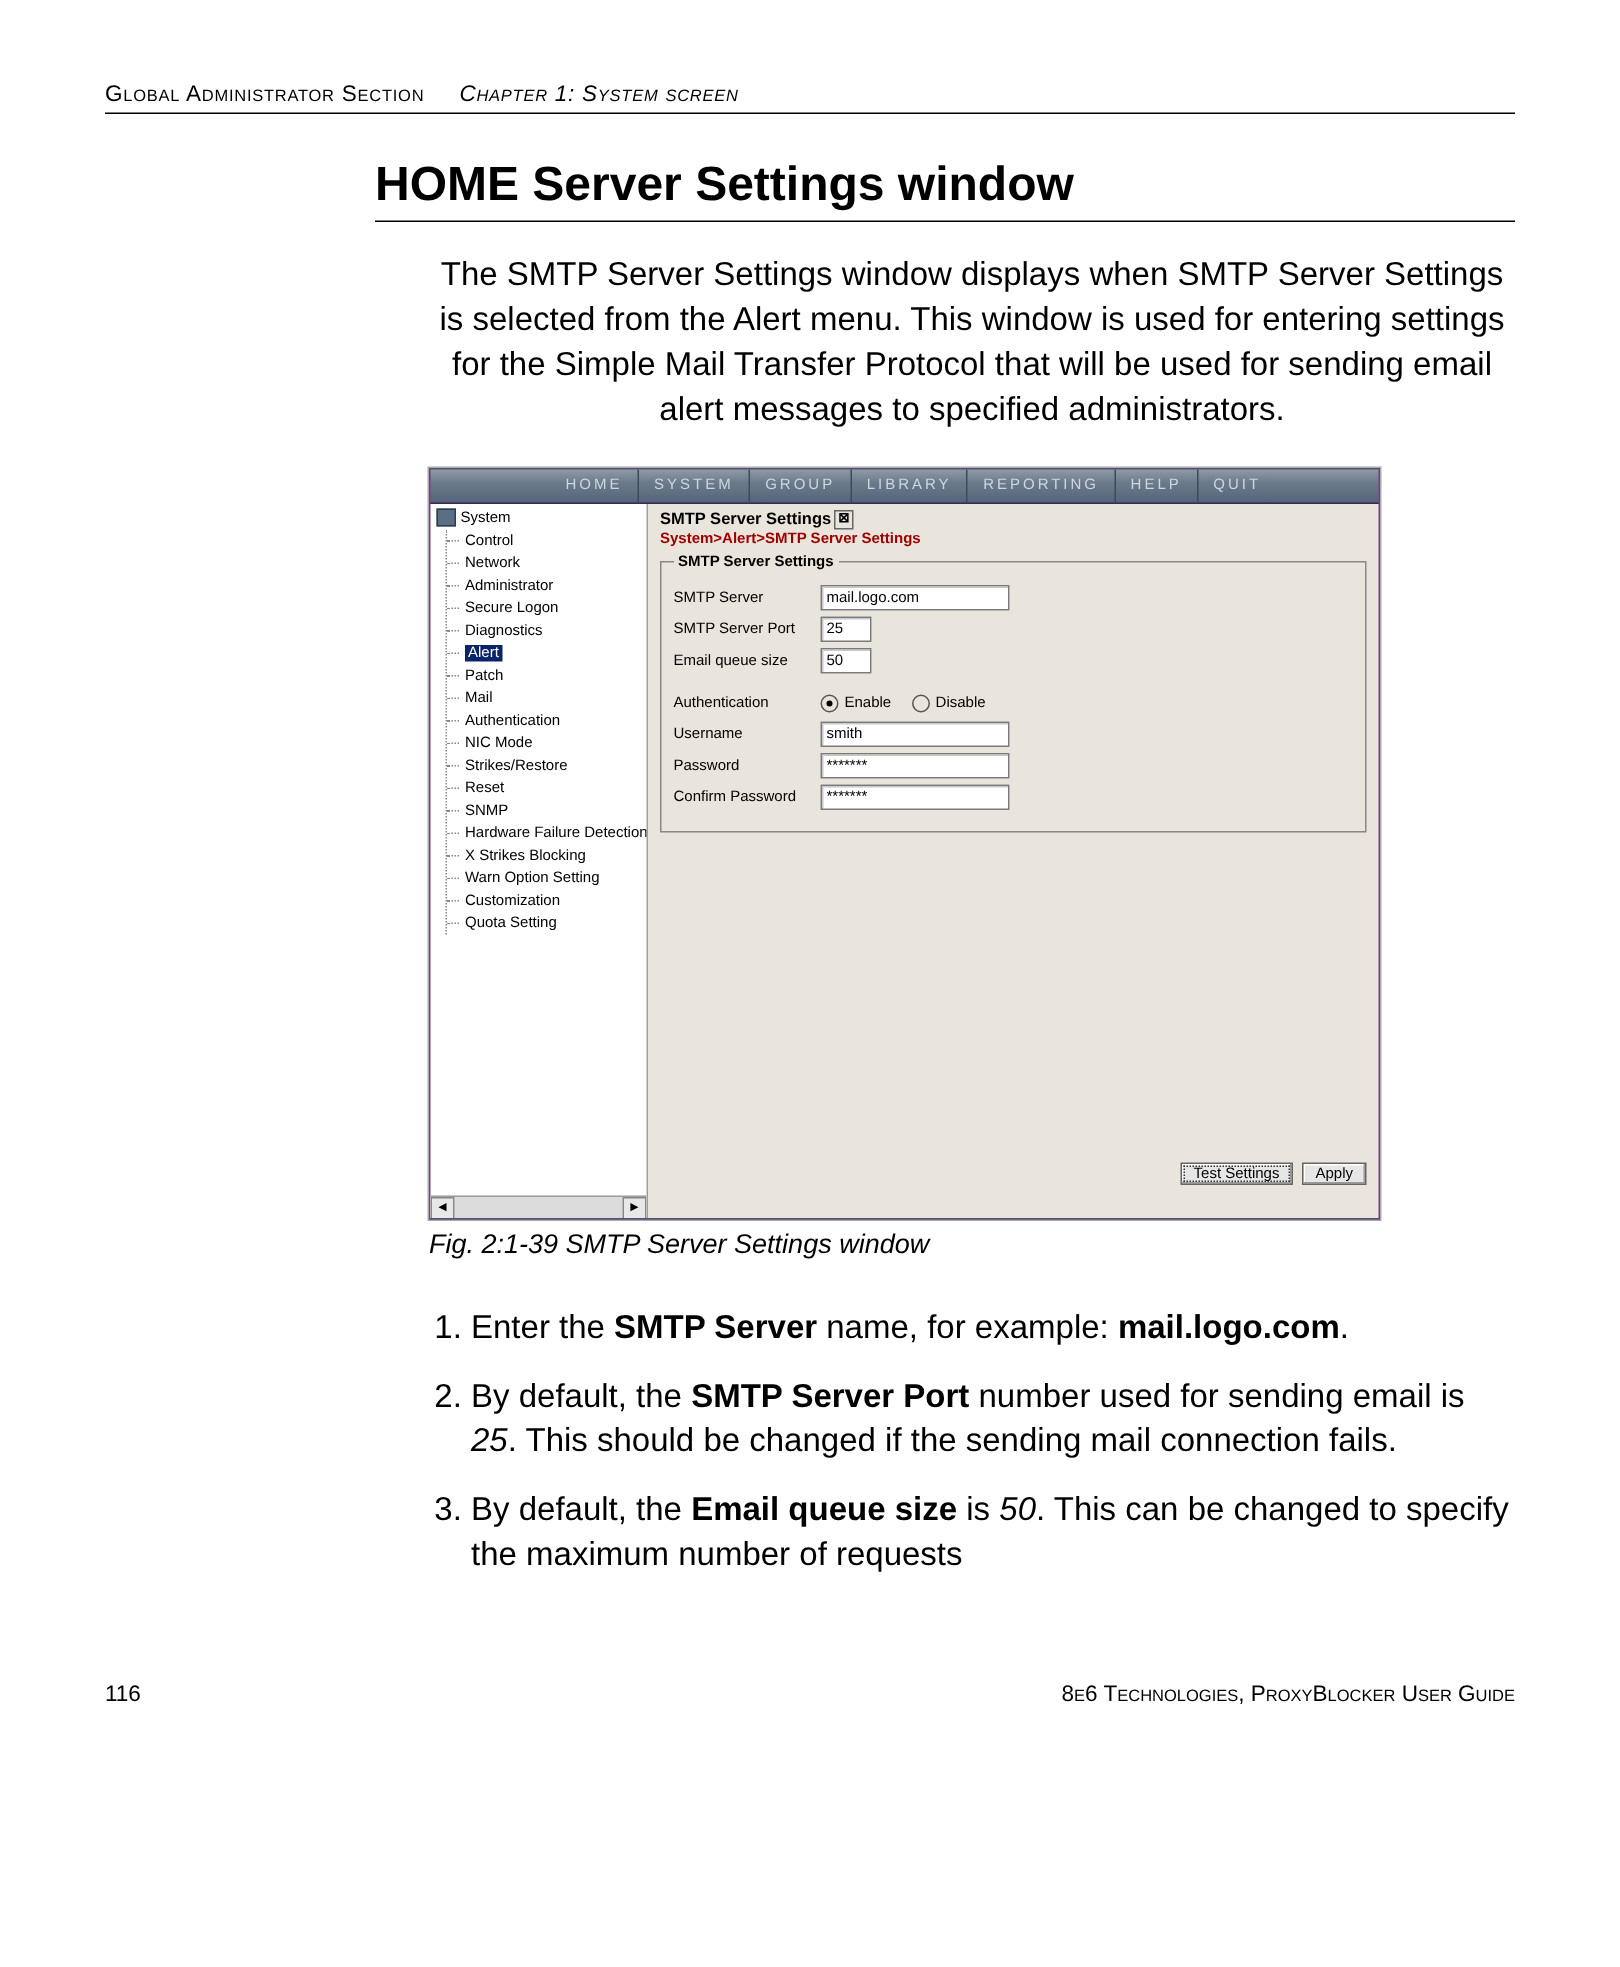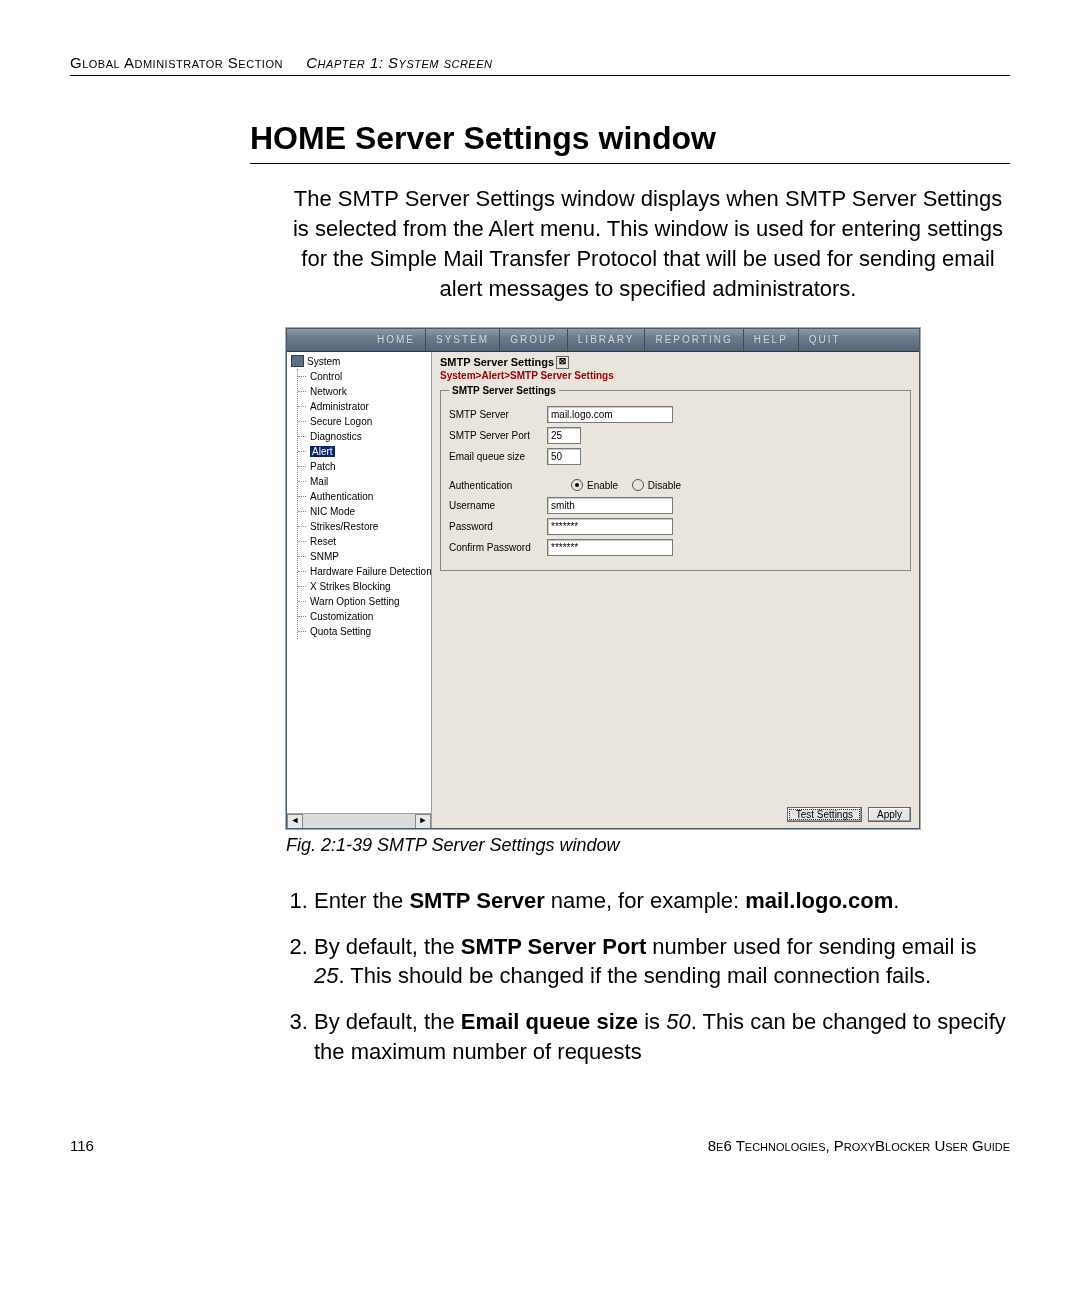--- a/index.html
+++ b/index.html
@@ -10,21 +10,21 @@
     width: 1080px;
   }
   .page {
     padding: 54px 70px 40px 70px;
   }
   .running-head {
     font-size: 15px;
     letter-spacing: 0.5px;
     border-bottom: 1.5px solid #000;
     padding-bottom: 4px;
-    margin-bottom: 44px;
+    margin-bottom: 28px;
   }
   .running-head .smallcaps {
     font-variant: small-caps;
   }
   .running-head .ital { font-style: italic; }
   h1.section-title {
     font-size: 32px;
     font-weight: bold;
     margin: 0 0 4px 180px;
     padding-bottom: 2px;
@@ -139,25 +139,25 @@
   }
   fieldset.group legend { font-weight: bold; font-size: 10px; padding: 0 3px; }
   .row { display: flex; align-items: center; margin: 4px 0; }
   .row .lbl { width: 98px; font-size: 10px; }
   .inp {
     border: 1px solid #7a7a7a; background: #fff; height: 15px; font-size: 10px;
     padding: 0 3px; box-shadow: inset 1px 1px 0 #c9c9c9;
   }
   .inp.w-long { width: 118px; }
   .inp.w-short { width: 26px; }
-  .radiorow { display: flex; align-items: center; gap: 4px; margin-left: 24px; }
+  .radiorow { display: flex; align-items: center; gap: 4px; }
   .radio { width: 10px; height: 10px; border: 1px solid #555; border-radius: 50%; display: inline-flex; align-items: center; justify-content: center; }
   .radio.checked::after { content: ""; width: 4px; height: 4px; background: #000; border-radius: 50%; }
   .btnrow {
-    position: absolute; right: 8px; bottom: 6px; display: flex; gap: 6px; padding-left: 48px;
+    position: absolute; right: 8px; bottom: 22px; display: flex; gap: 6px; padding-left: 48px;
   }
   .btn {
     font-size: 10px; padding: 1px 8px; background: #e6e6e6;
     border: 1px solid #666; box-shadow: inset -1px -1px 0 #999, inset 1px 1px 0 #fff;
   }
   .btn.dashed { outline: 1px dotted #333; outline-offset: -3px; }
 </style>
 </head>
 <body>
 

